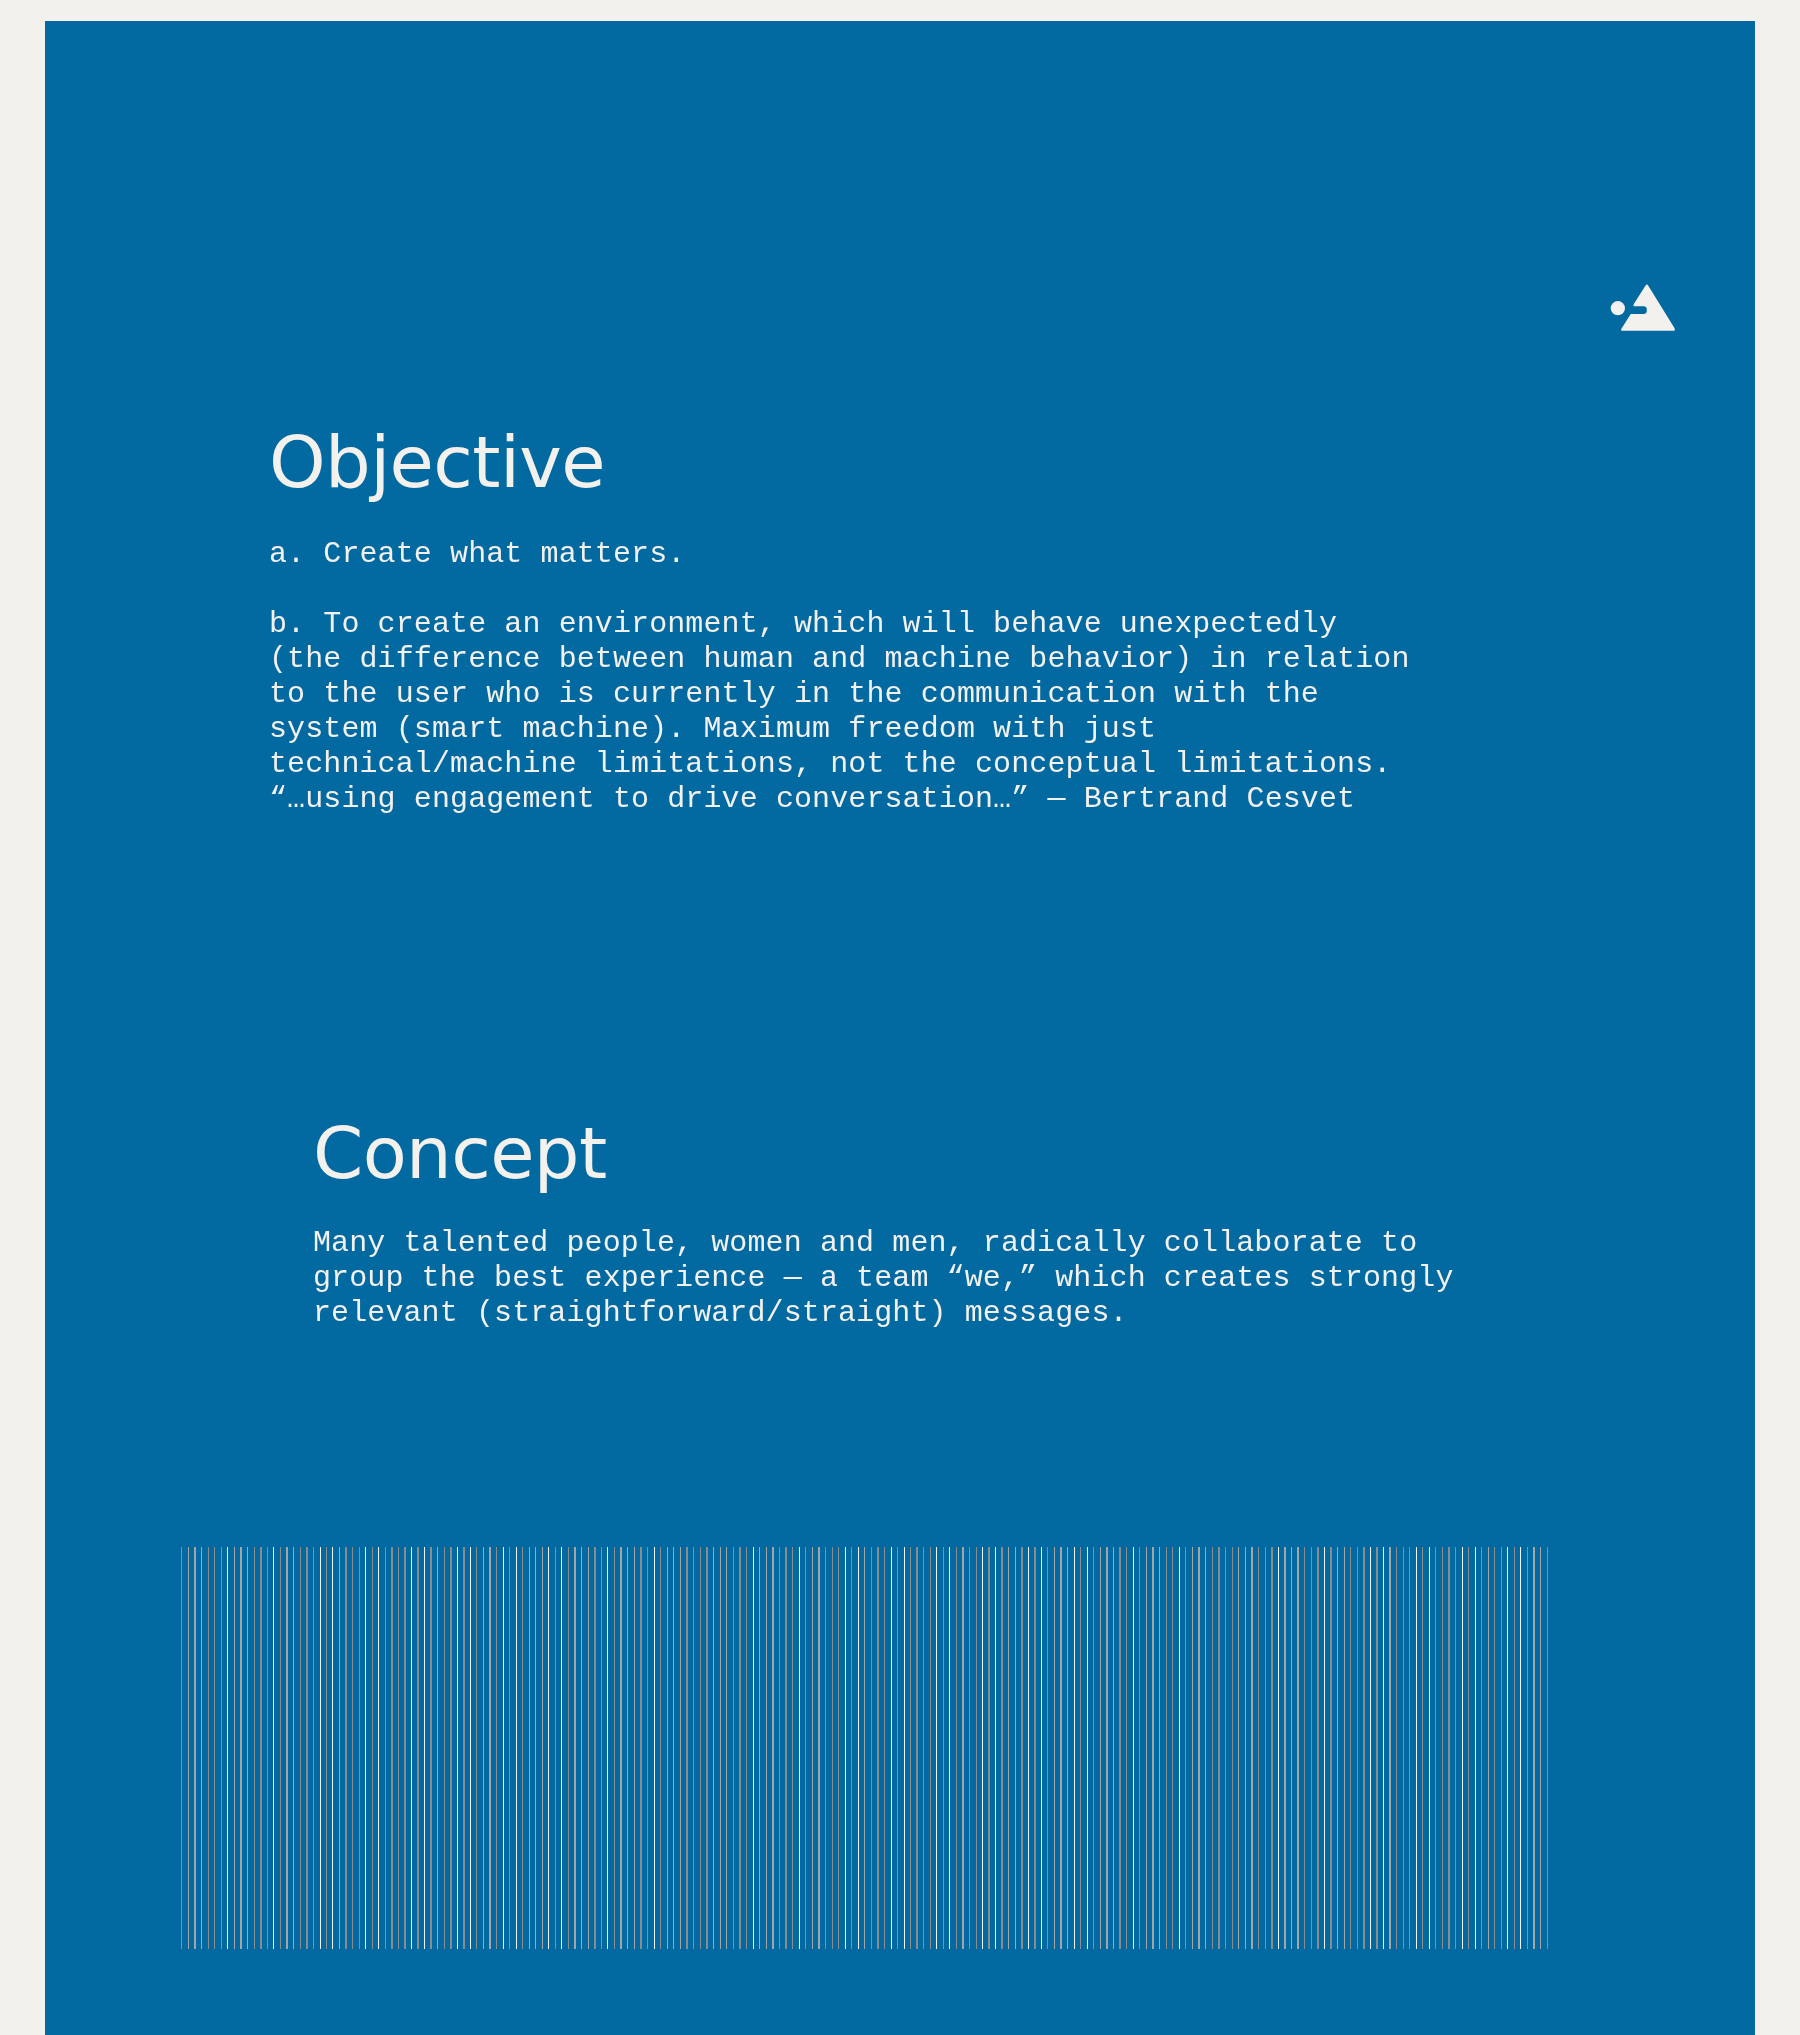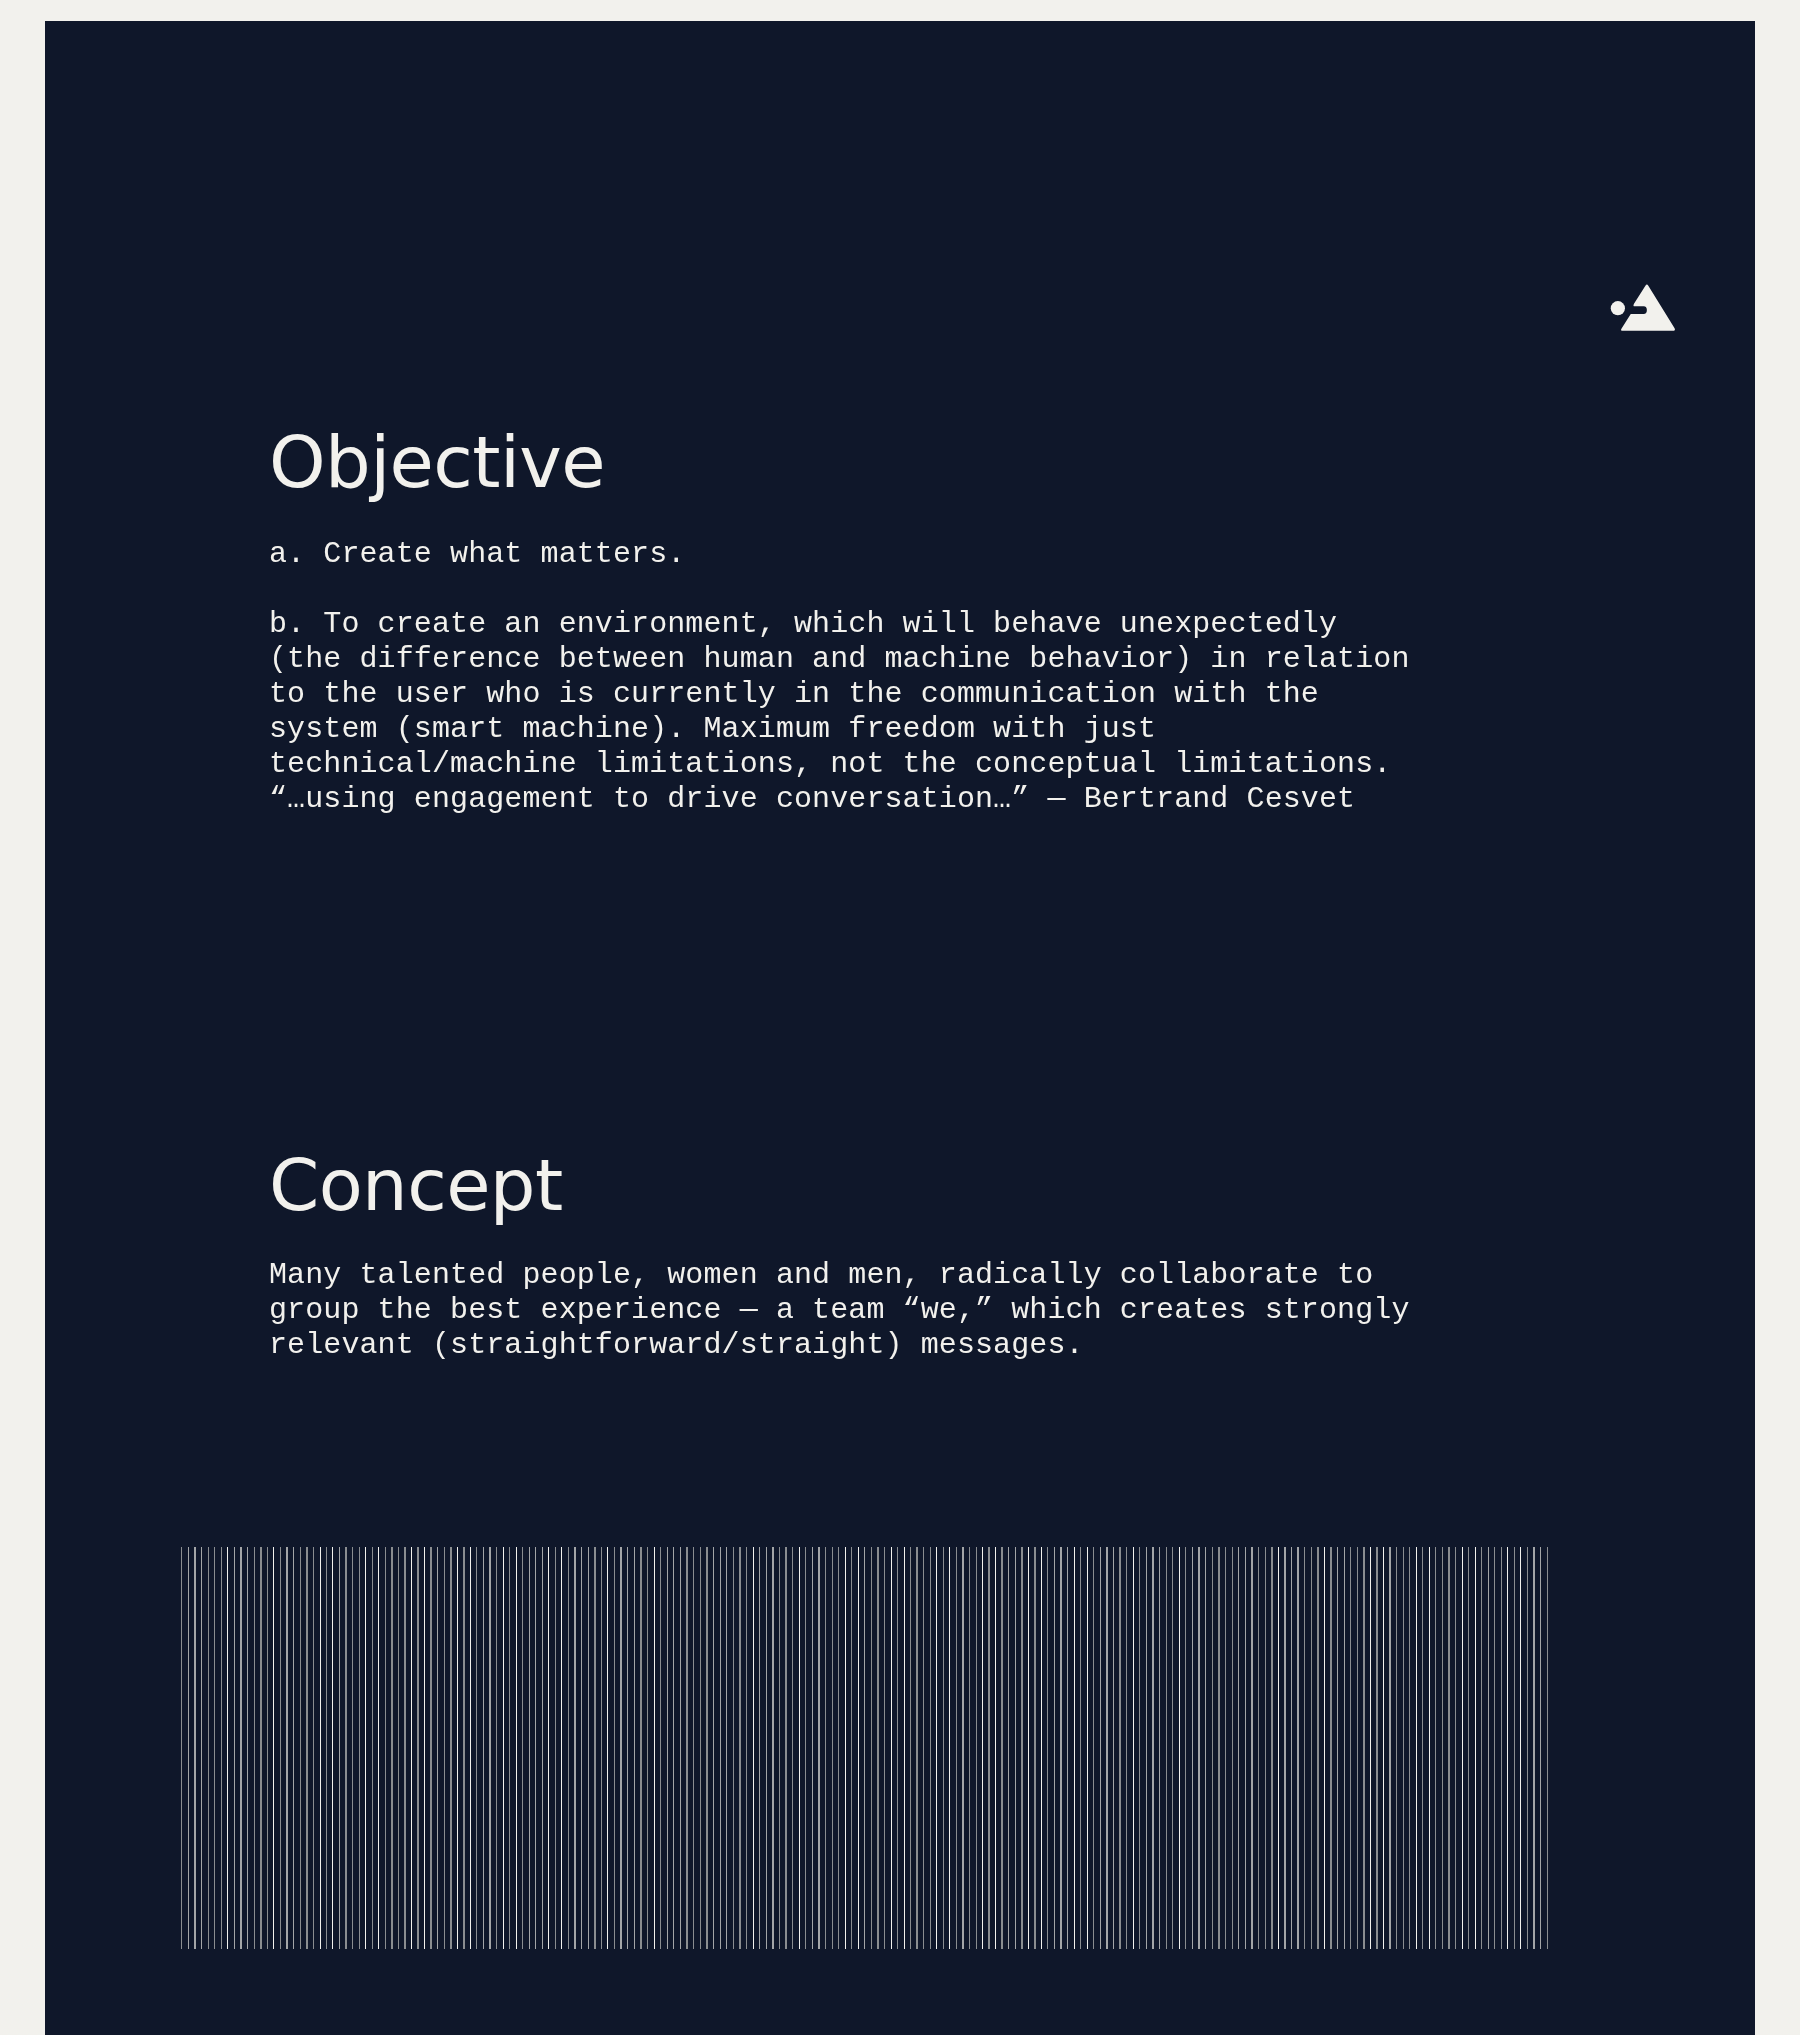--- a/index.html
+++ b/index.html
@@ -10,21 +10,21 @@
       position: relative;
       overflow: hidden;
       font-family: "DejaVu Sans", sans-serif;
     }
     .panel {
       position: absolute;
       left: 45px;
       top: 21px;
       width: 1710px;
       height: 2014px;
-      background: #0f172a;
+      background: #0369a1;
       color: #f2f1ed;
     }
     .logo {
       position: absolute;
       left: 1565px;
       top: 262px;
       width: 66px;
       height: 49px;
     }
     .section {
@@ -46,21 +46,21 @@
       line-height: 35px;
       letter-spacing: 0.1px;
       font-family: Liberation Mono, monospace;
       font-weight: 300;
       width: 1144px;
     }
     .objective { top: 399px; }
     .objective h1 { margin-bottom: 33px; }
     .objective .p-a { margin-bottom: 35px; }
     .objective .p-b { }
-    .concept { top: 1122px; }
+    .concept { top: 1090px; margin-left: 44px; }
     .concept h1 { margin-bottom: 31px; }
     .concept .p-1 { margin-bottom: 35px; }
 
     .lines {
       position: absolute;
       left: 136px;
       top: 1526px;
       width: 1368px;
       height: 402px;
       display: flex;

